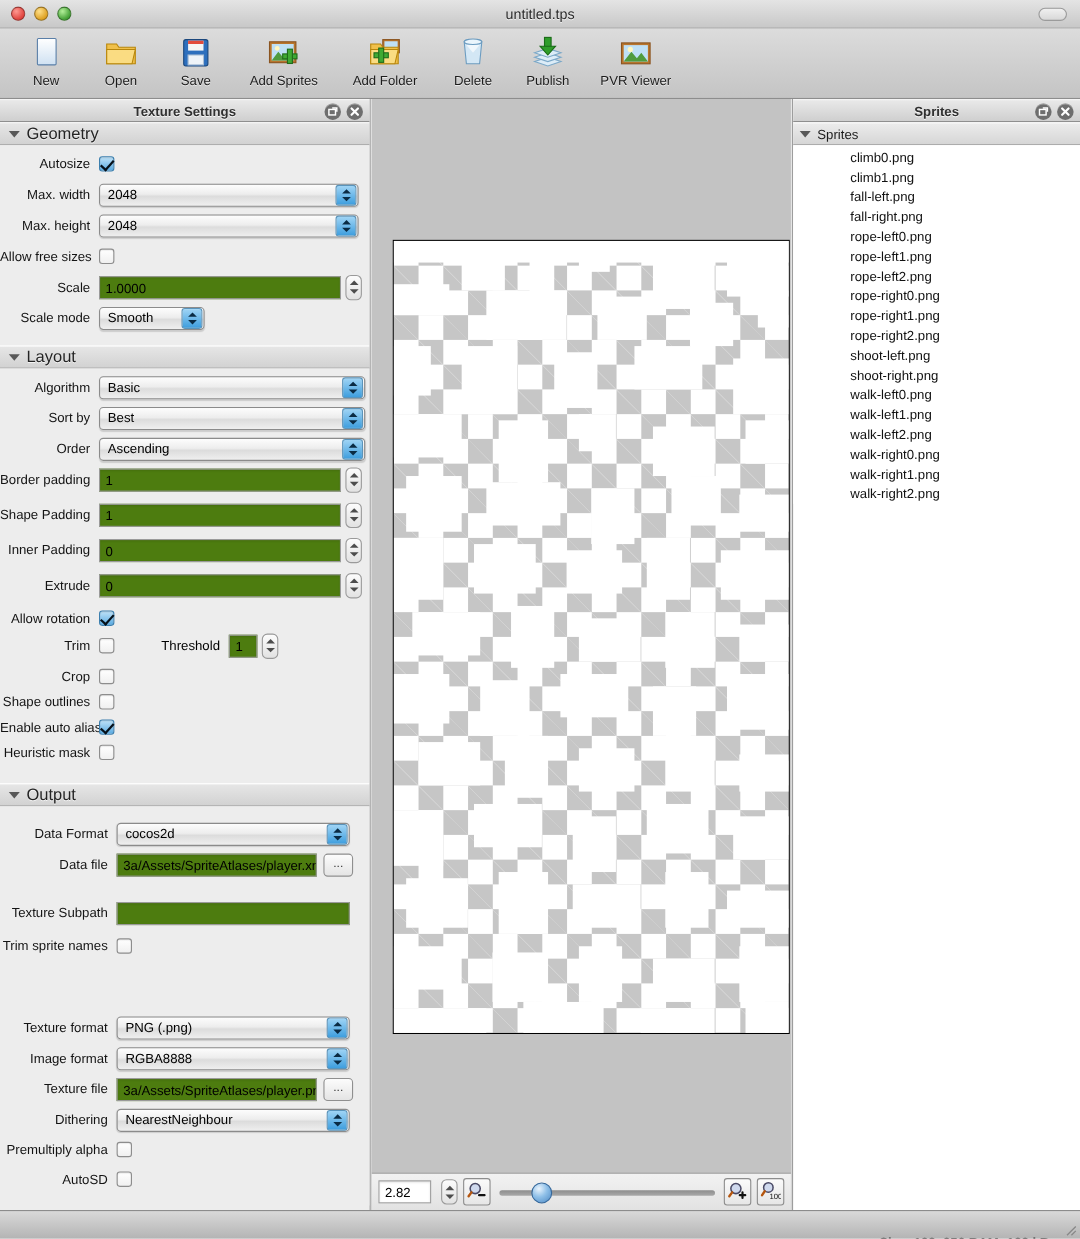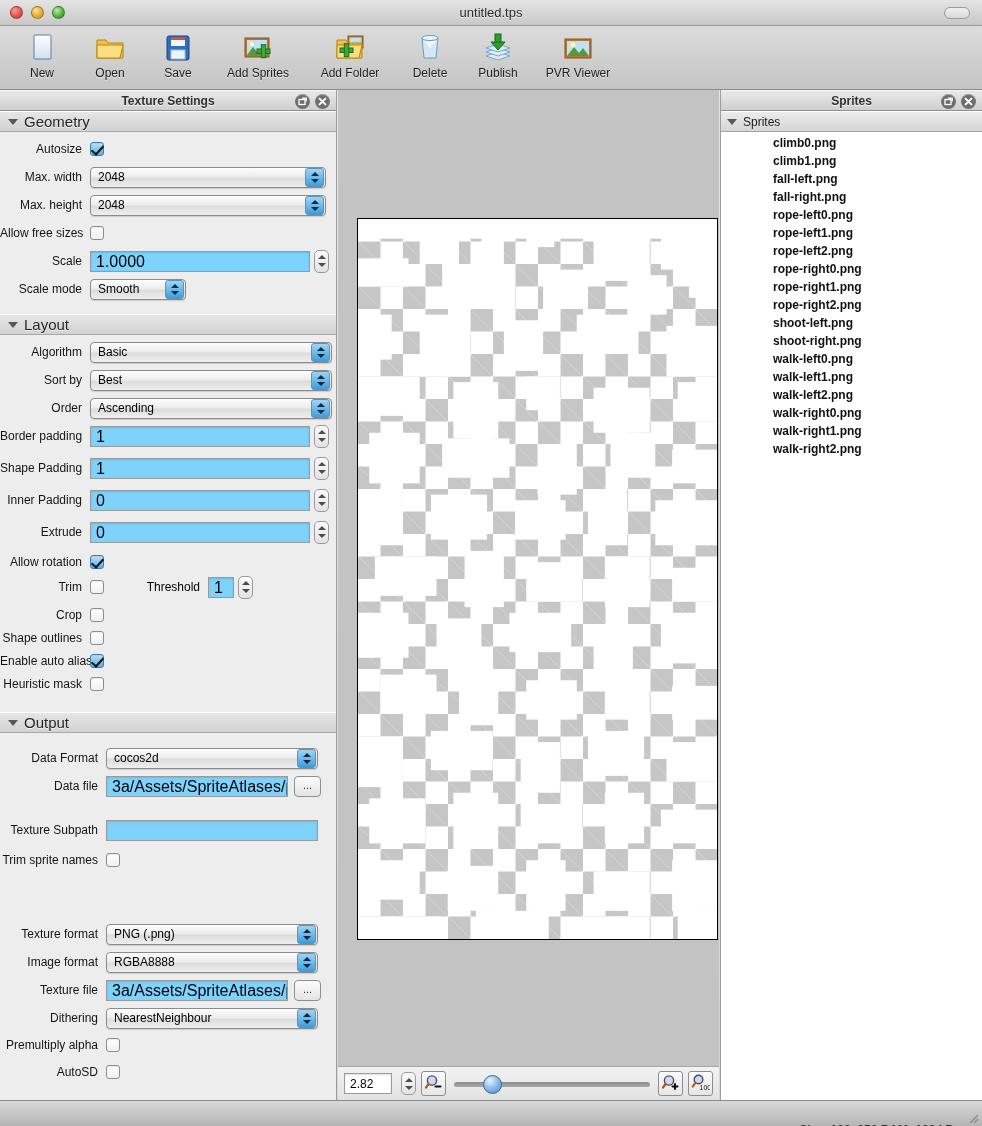--- a/index.html
+++ b/index.html
@@ -123,22 +123,22 @@
     background: linear-gradient(#9fd4f5, #3e9ede);
     border: 1px solid #5a94bb;
     display: flex; flex-direction: column; align-items: center; justify-content: center; gap: 3px;
   }
   .ar-up, .ar-dn { width: 0; height: 0; border-left: 4px solid transparent; border-right: 4px solid transparent; }
   .ar-up { border-bottom: 4px solid #0a2b44; }
   .ar-dn { border-top: 4px solid #0a2b44; }
 
   
   .tfield {
-    height: 21px; border: 1px solid #9a9a9a; background: #7dd3fc;
-    font-size: 16px; padding: 0 5px; line-height: 20px;
+    height: 21px; border: 1px solid #9a9a9a; background: #4d7c0f;
+    font-size: 12px; padding: 0 5px; line-height: 20px;
     box-shadow: inset 0 1px 2px rgba(0,0,0,.12);
     overflow: hidden; white-space: nowrap; cursor: text;
   }
   
   .spin {
     width: 15px; height: 23px; margin-left: 4px; border-radius: 5px;
     border: 1px solid #9a9a9a;
     background: linear-gradient(#fcfcfc, #e2e2e2);
     display: flex; flex-direction: column; align-items: center; justify-content: center; gap: 4px;
     cursor: default;
@@ -223,21 +223,21 @@
   }
   .tree-head {
     height: 21px; background: linear-gradient(#ececec, #d6d6d6);
     border-bottom: 1px solid #a4a4a4; border-top: 1px solid #fff;
     display: flex; align-items: center; padding-left: 6px;
     font-size: 12px; color: #1b1b1b;
   }
   .sprite-list { background: #fff; padding-top: 2px; }
   .sprite-item {
     height: 18px; line-height: 18px; padding-left: 52px;
-    font-size: 12px; color: #111; white-space: nowrap; cursor: default; font-weight: bold;
+    font-size: 12px; color: #111; white-space: nowrap; cursor: default;
   }
 
   
   #status {
     position: absolute; left: 0; top: 1100px; width: 982px; height: 26px;
     background: linear-gradient(#d9d9d9, #b4b4b4);
     border-top: 1px solid #8c8c8c;
   }
   #status .stxt {
     position: absolute; right: 28px; top: 16px; height: 26px; line-height: 26px;

